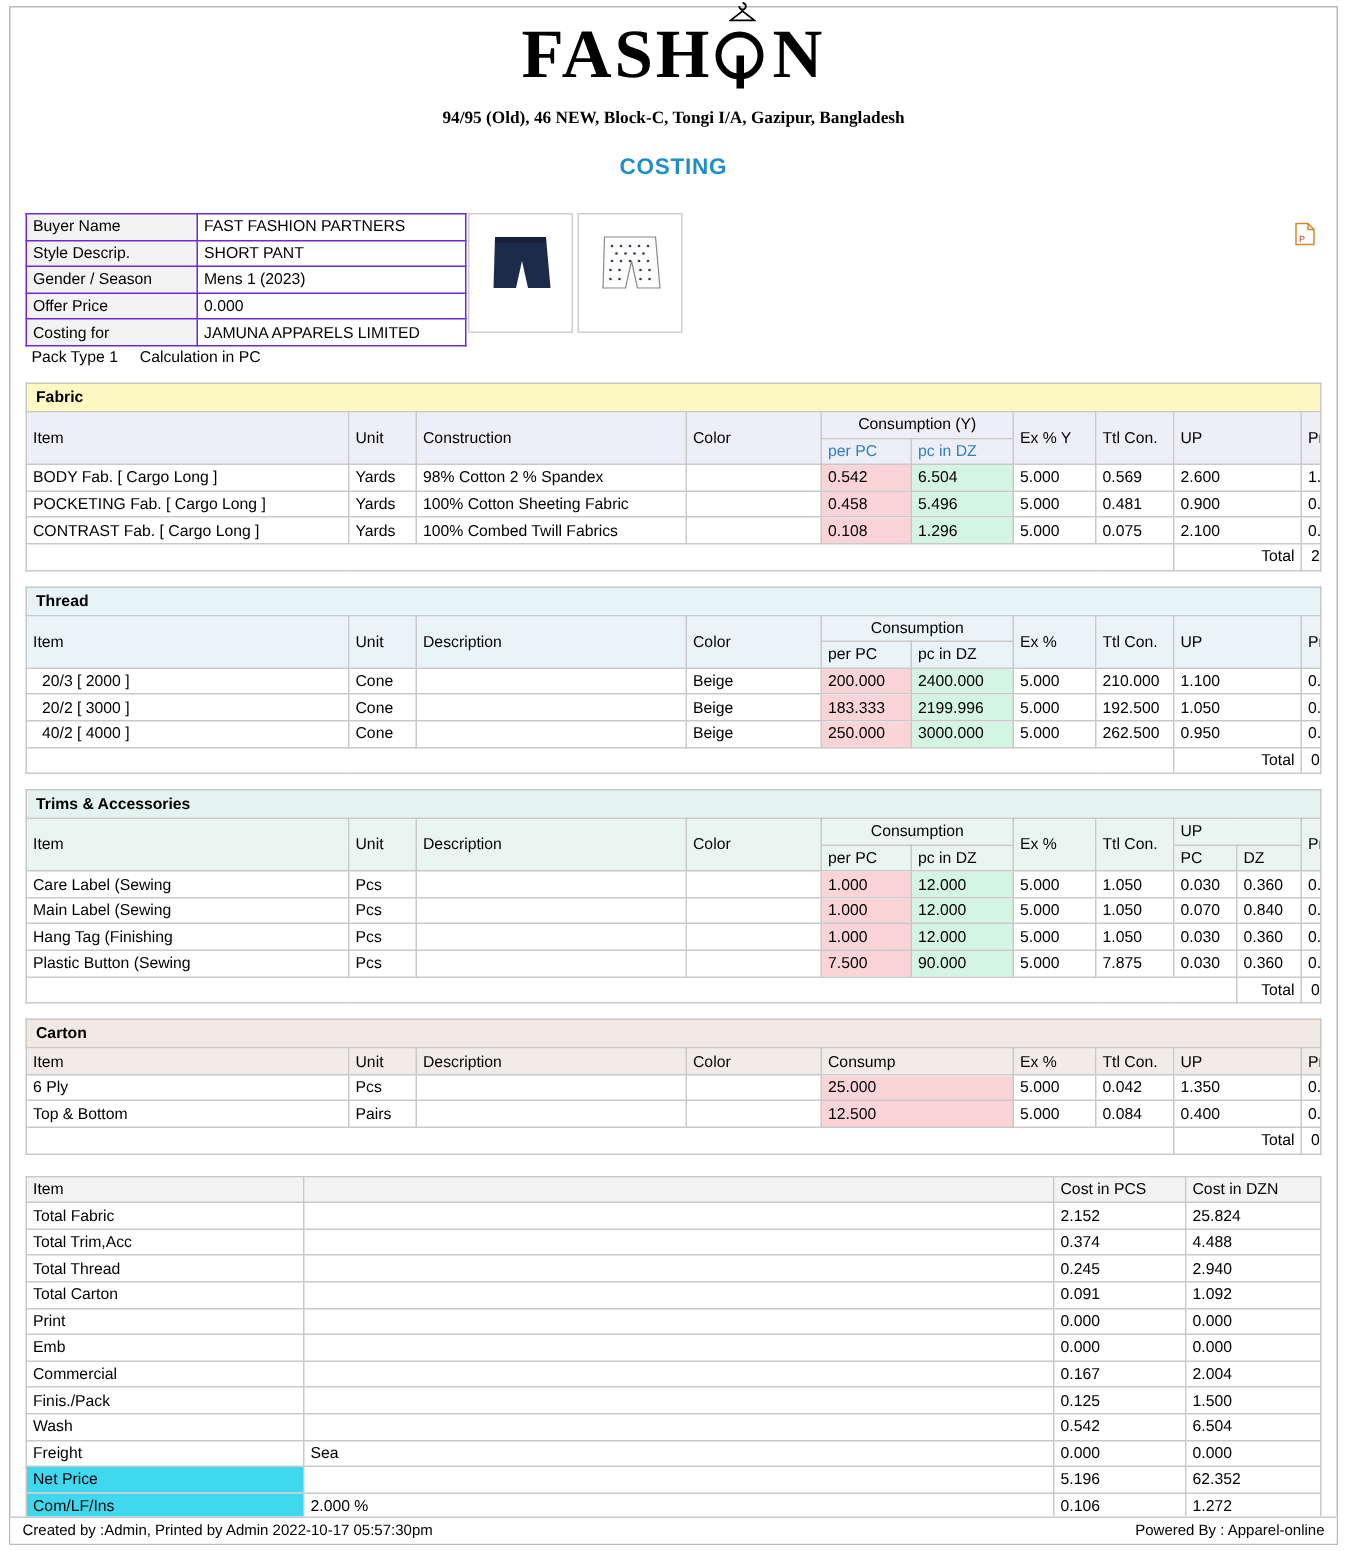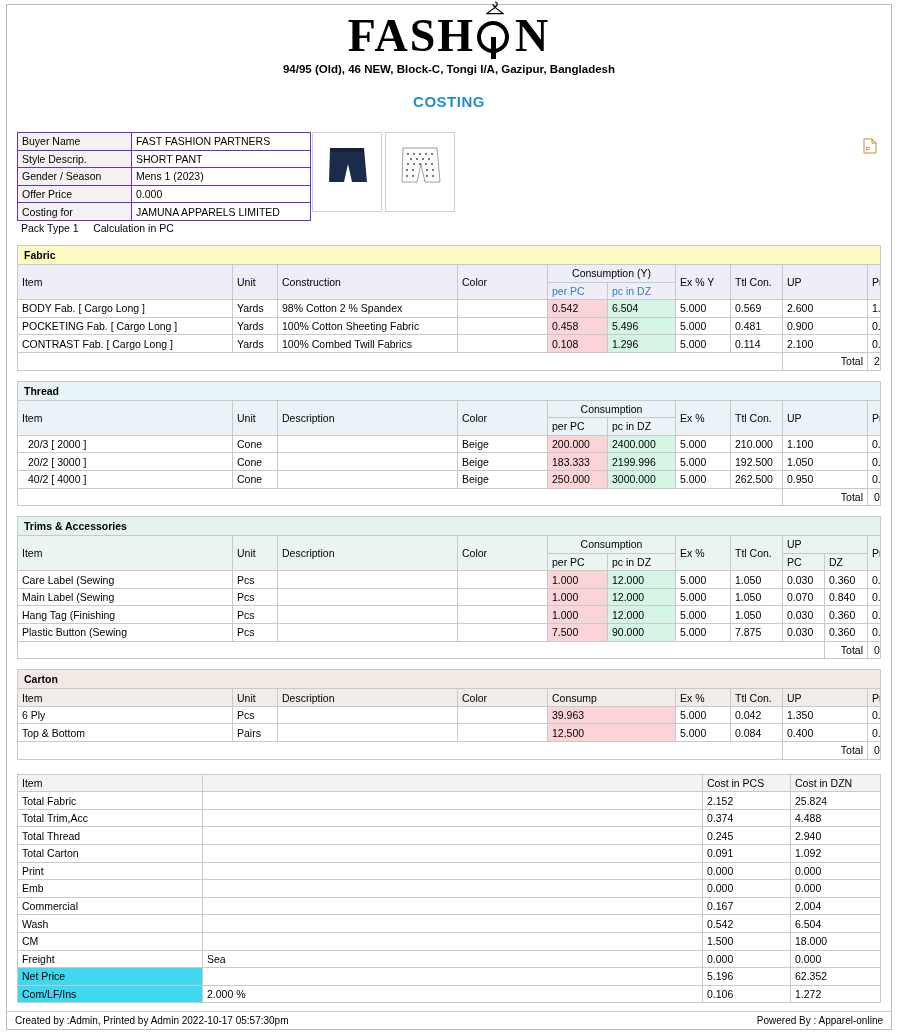--- a/index.html
+++ b/index.html
@@ -6,21 +6,21 @@
   body{font-family:"Liberation Sans",sans-serif;font-size:11px;color:#000;}
   .page{width:898px;height:1034px;box-sizing:border-box;position:relative;background:#fff;overflow:hidden;padding-left:32px;}
   .sheet{position:absolute;left:6px;top:4px;width:886px;height:1026px;border:1px solid #bbb;box-sizing:border-box;background:#fff;}
   
   .logo-wrap{text-align:center;padding-top:8px;}
   .logo{font-family:"Liberation Serif",serif;font-size:46px;letter-spacing:2px;font-weight:bold;line-height:1;display:inline-block;position:relative;}
   .logo .oring{display:inline-block;position:relative;width:40px;height:46px;vertical-align:top;}
   .logo .oring .ring{position:absolute;left:2px;top:8px;width:32px;height:32px;border:4px solid #000;border-radius:50%;box-sizing:border-box;}
   .logo .oring .stem{position:absolute;left:16px;top:24px;width:5px;height:22px;background:#000;}
   .hanger{position:absolute;left:50%;margin-left:-9px;top:-12px;width:18px;height:14px;}
-  .addr{text-align:center;font-size:11.5px;font-weight:bold;margin-top:4px;}
+  .addr{text-align:center;font-size:11.5px;font-weight:bold;margin-top:14px;font-family:Liberation Serif, serif;}
   .costing-title{text-align:center;color:#1f8ecb;font-size:15px;font-weight:bold;margin-top:18px;letter-spacing:.5px;}
   
   .top{position:relative;margin-top:22px;padding:0 10px;}
   table.info{border-collapse:collapse;}
   table.info td{border:1px solid #6d28d9;height:14.6px;padding:1px 4px;font-size:10.5px;}
   table.info td.k{width:105px;background:#f3f3f3;}
   table.info td.v{width:170px;}
   .imgs{position:absolute;left:305px;top:0;display:flex;gap:3px;}
   .imgbox{width:68px;height:78px;border:1px solid #cfcfcf;background:#fff;display:flex;align-items:center;justify-content:center;overflow:hidden;}
   .pdf-ico{position:absolute;right:14px;top:6px;width:14px;height:16px;}
@@ -201,21 +201,21 @@
               <td>0.433</td>
             </tr>
         <tr>
               <td>CONTRAST Fab.  [ Cargo Long ]</td>
               <td>Yards</td>
               <td>100% Combed Twill Fabrics</td>
               <td></td>
               <td class="pink">0.108</td>
               <td class="mint">1.296</td>
               <td>5.000</td>
-              <td>0.114</td>
+              <td>0.075</td>
               <td>2.100</td>
               <td>0.239</td>
             </tr>
         <tr class="tot-row">
               <td colspan="8"></td>
               <td>Total</td>
               <td style="text-align:left;padding-left:6px">2.152</td>
             </tr>
       </tbody>
     </table>
@@ -422,21 +422,21 @@
           <th>UP</th>
           <th>Price/Cost</th>
         </tr>
       </thead>
       <tbody>
         <tr>
               <td>6 Ply</td>
               <td>Pcs</td>
               <td></td>
               <td></td>
-              <td class="pink">39.963</td>
+              <td class="pink">25.000</td>
               <td>5.000</td>
               <td>0.042</td>
               <td>1.350</td>
               <td>0.057</td>
             </tr>
         <tr>
               <td>Top &amp; Bottom</td>
               <td>Pairs</td>
               <td></td>
               <td></td>
@@ -508,30 +508,30 @@
               <td>0.000</td>
               <td>0.000</td>
             </tr>
         <tr>
               <td>Commercial</td>
               <td></td>
               <td>0.167</td>
               <td>2.004</td>
             </tr>
         <tr>
+              <td>Finis./Pack</td>
+              <td></td>
+              <td>0.125</td>
+              <td>1.500</td>
+            </tr>
+        <tr>
               <td>Wash</td>
               <td></td>
               <td>0.542</td>
               <td>6.504</td>
-            </tr>
-        <tr>
-              <td>CM</td>
-              <td></td>
-              <td>1.500</td>
-              <td>18.000</td>
             </tr>
         <tr>
               <td>Freight</td>
               <td>Sea</td>
               <td>0.000</td>
               <td>0.000</td>
             </tr>
         <tr>
               <td class="cyan">Net Price</td>
               <td></td>

